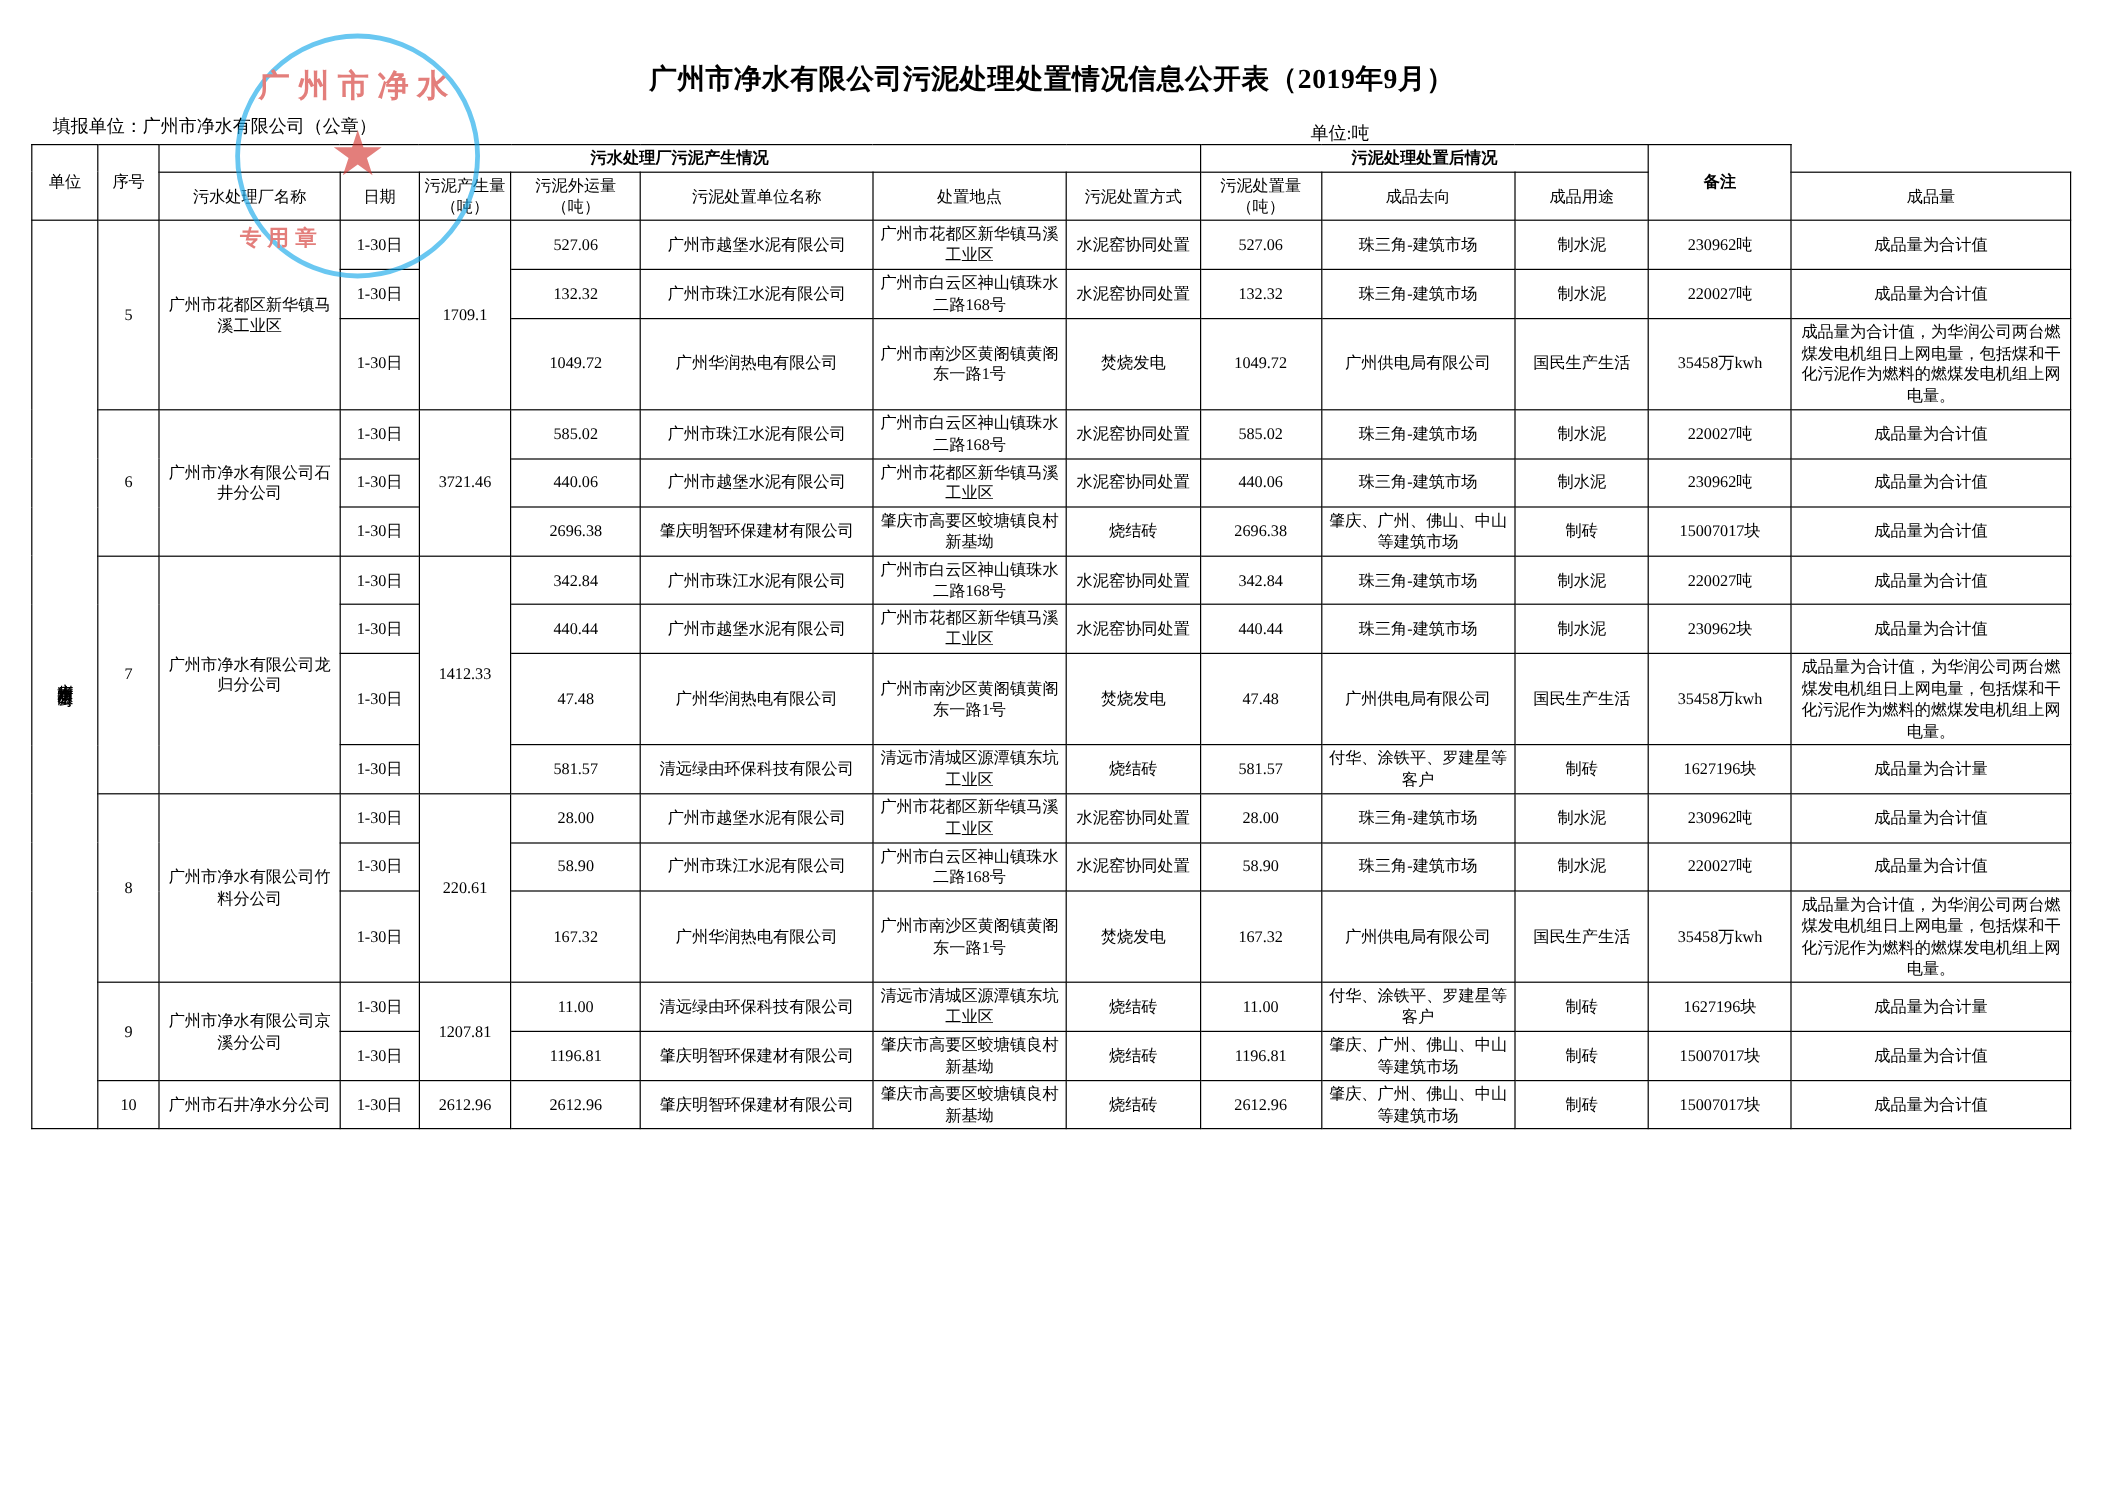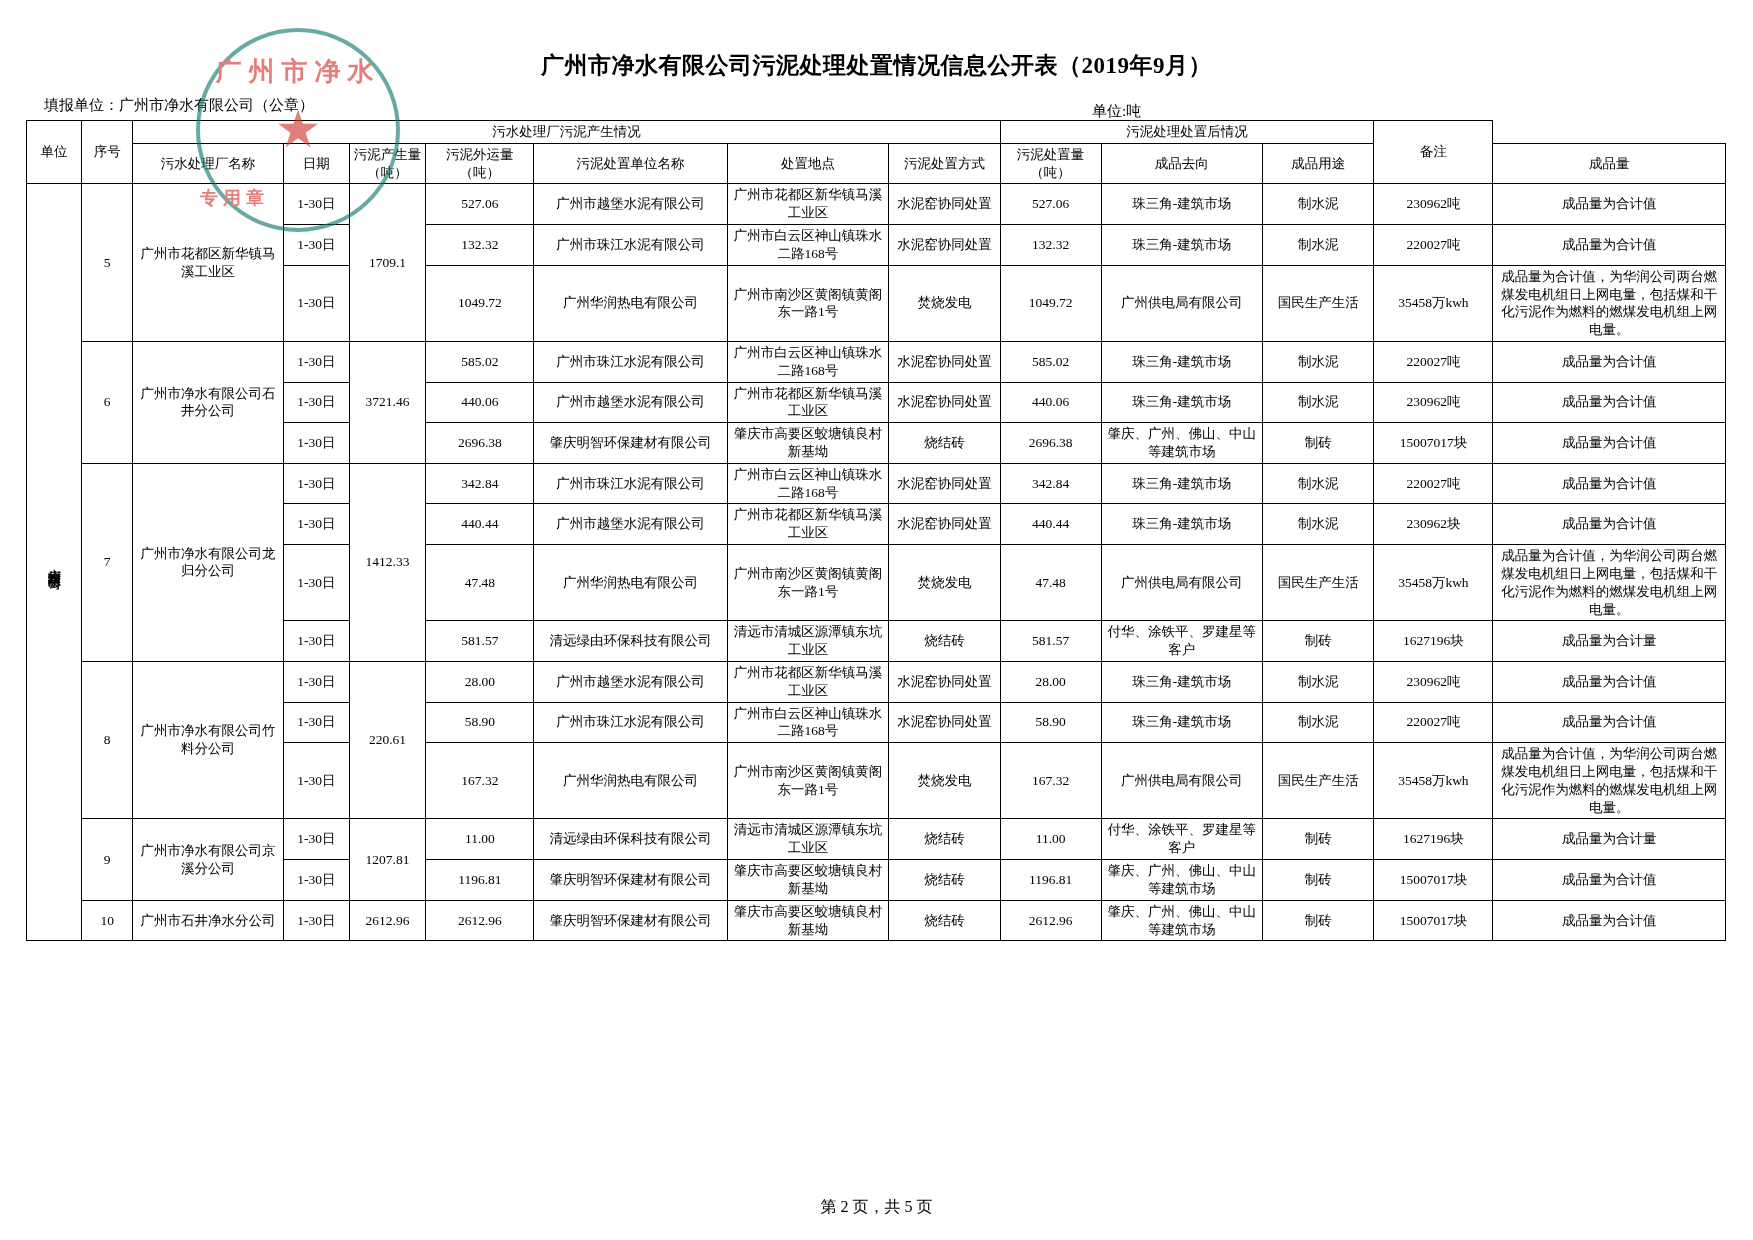--- a/index.html
+++ b/index.html
@@ -42,21 +42,21 @@
     top: 102px;
     left: 1092px;
     font-size: 15px;
   }
   .stamp {
     position: absolute;
     top: 28px;
     left: 196px;
     width: 196px;
     height: 196px;
-    border: 4px solid #0f766e;
+    border: 4px solid #0ea5e9;
     border-radius: 50%;
     opacity: 0.62;
     pointer-events: none;
     z-index: 5;
   }
   .stamp .star {
     position: absolute;
     left: 50%;
     top: 50%;
     transform: translate(-50%, -50%);
@@ -98,20 +98,21 @@
     border: 1px solid #000;
     font-size: 13.5px;
     text-align: center;
     vertical-align: middle;
     padding: 2px 2px;
     line-height: 1.32;
     word-break: break-all;
   }
   .hdr-group {
     font-size: 16px;
+    font-weight: bold;
   }
   .num {
     font-family: "Liberation Serif", serif;
   }
   .tall { height: 40px; }
   .note-cell { font-size: 13px; line-height: 1.4; }
   .vert-unit {
     font-size: 15px;
     line-height: 1.25;
   }
@@ -386,14 +387,13 @@
           <td>烧结砖</td>
           <td class="num">2612.96</td>
           <td>肇庆、广州、佛山、中山等建筑市场</td>
           <td>制砖</td>
           <td class="num">15007017块</td>
           <td class="note-cell">成品量为合计值</td>
         </tr>
       </tbody>
   </table>
 
-  <div class="footer">第 2 页，共 5 页</div>
 </div>
 
 </body></html>

